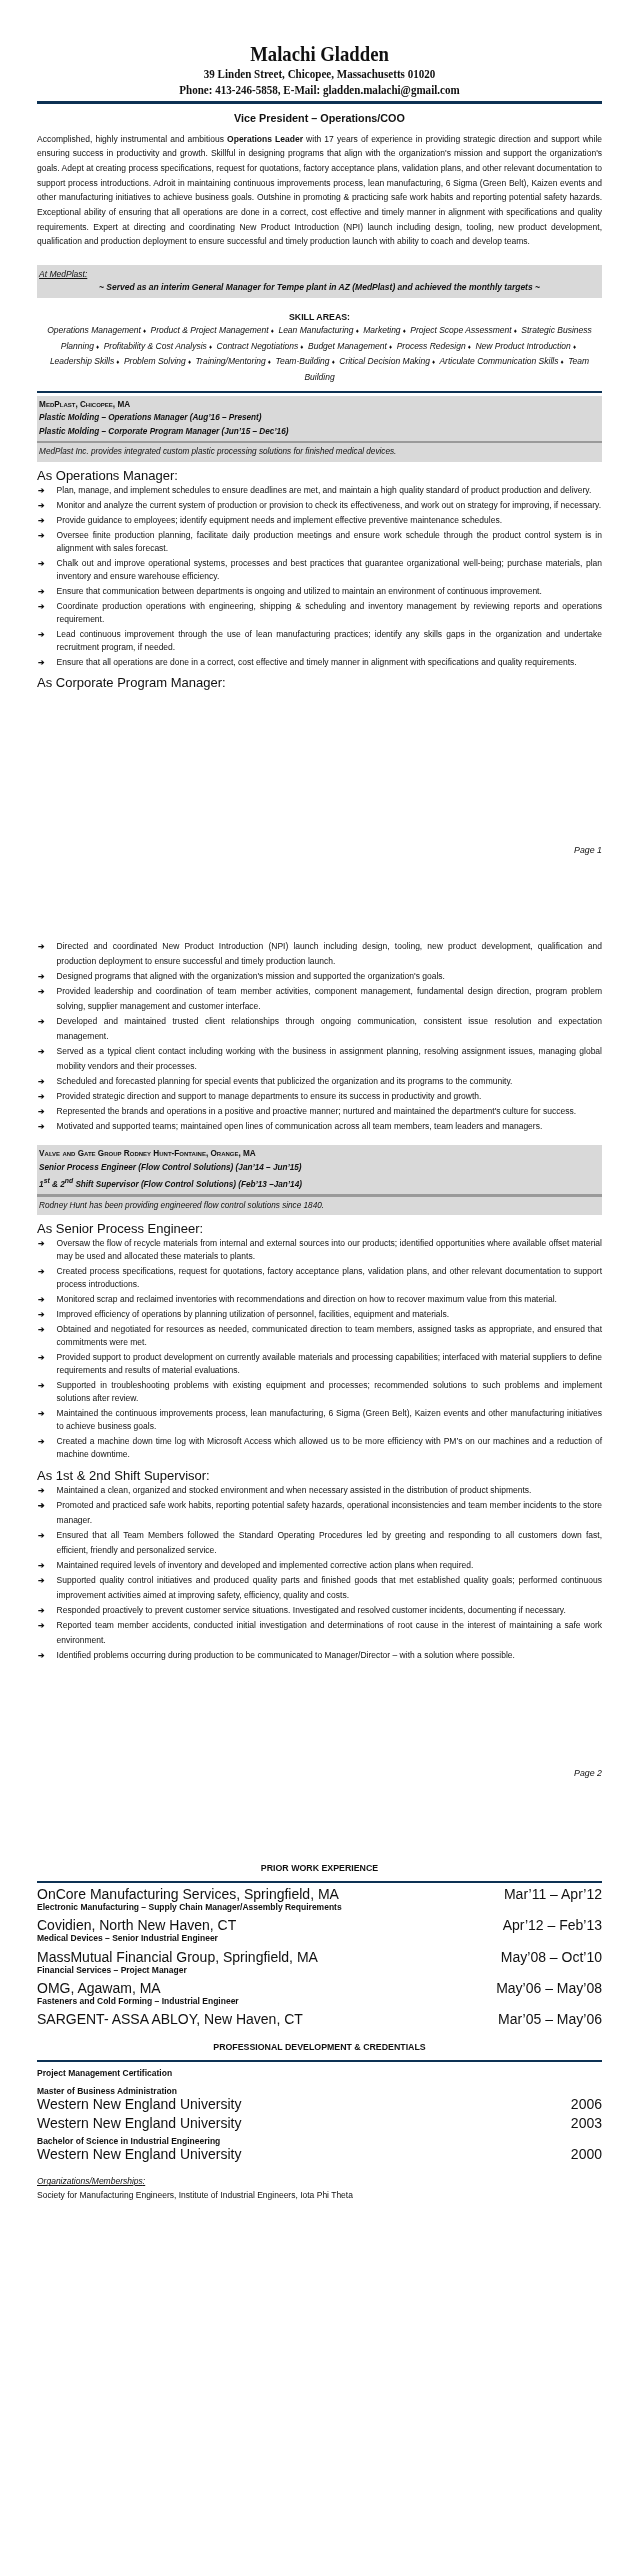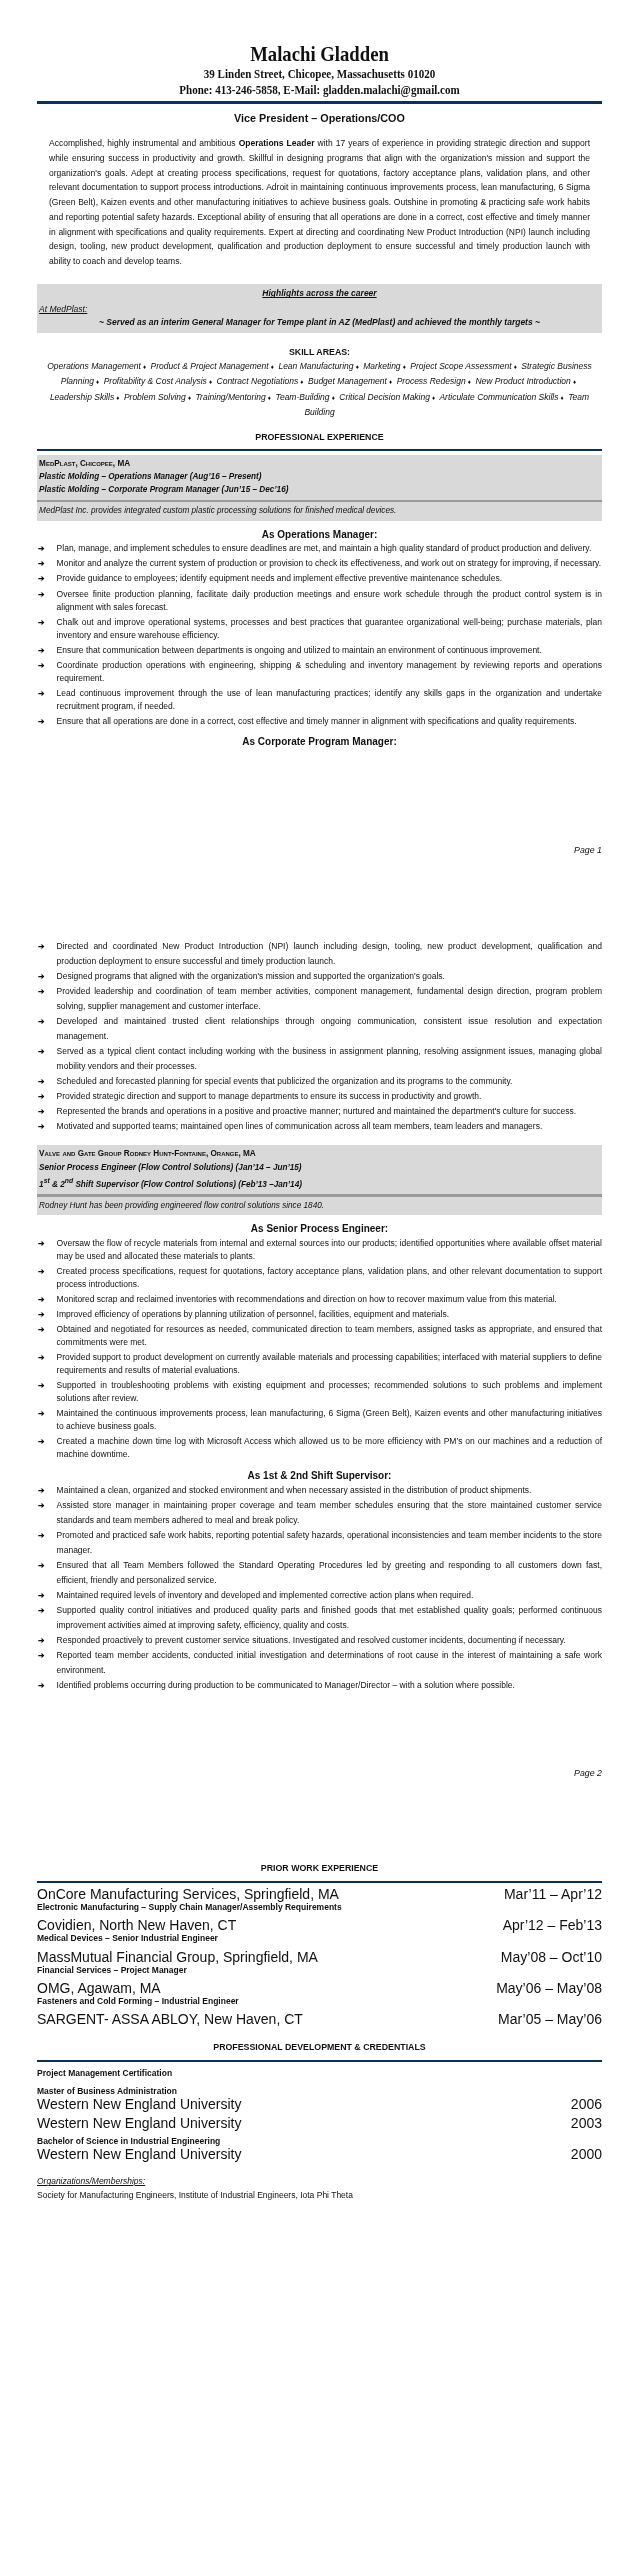--- a/index.html
+++ b/index.html
@@ -3,36 +3,36 @@
 <meta charset="utf-8">
 <style>
   html, body { margin: 0; padding: 0; background: #ffffff; }
   body { width: 639px; height: 2709px; position: relative; font-family: "Liberation Sans", sans-serif; color: #111; }
   .page { position: absolute; left: 37px; width: 565px; }
   .header { text-align: center; font-family: "Liberation Serif", serif; font-weight: bold; }
   .name { font-size: 22px; line-height: 25px; margin-top: 41px; transform: scaleX(0.85); }
   .addr { font-size: 13px; line-height: 15.5px; transform: scaleX(0.85); }
   .rule { height: 3.1px; background: #0d3153; margin: 4.1px 0 0; }
   .role-title { text-align: center; font-weight: bold; font-size: 10.8px; margin: 8.2px 0 7.2px; }
-  p.summary { font-size: 8.5px; line-height: 14.7px; text-align: justify; margin: 12px; }
+  p.summary { font-size: 8.5px; line-height: 14.7px; text-align: justify; margin: 0; }
   .highlight-box { background: #d9d9d9; margin-top: 15.5px; padding: 2.1px 2.1px 3.1px; }
   .hl-title { text-align: center; font-style: italic; font-weight: bold; text-decoration: underline; font-size: 8.5px; line-height: 15.5px; }
   .hl-at { font-style: italic; text-decoration: underline; font-size: 8.5px; line-height: 14.4px; }
   .hl-line { font-style: italic; font-weight: bold; font-size: 8.5px; line-height: 13.4px; text-align: center; }
   .skills-title { text-align: center; font-weight: bold; font-size: 8.8px; margin-top: 13.4px; line-height: 12.4px; }
   .skills { text-align: center; font-style: italic; font-size: 8.5px; line-height: 15.5px; padding: 0 5.2px; }
   .skills .dia { font-style: normal; font-size: 6.2px; margin: 0 2.1px; }
   .section-title { text-align: center; font-weight: bold; font-size: 8.8px; line-height: 13.4px; margin-top: 10.3px; }
   .srule { height: 2.1px; background: #0d3153; margin-top: 5.2px; }
   .job-box { background: #d9d9d9; padding: 2.1px 2.1px 3.1px; margin-top: 3.1px; }
   .company { font-weight: bold; font-size: 8.2px; line-height: 13.4px; font-variant: small-caps; }
   .jobtitle { font-weight: bold; font-style: italic; font-size: 8.2px; line-height: 13.4px; }
   .job-sep { height: 2.1px; background: #9a9a9a; margin: 3.1px -2.1px 2.1px; }
   .job-desc { font-style: italic; font-size: 8.2px; line-height: 13.4px; }
-  .sub-title { font-weight: bold; font-size: 10px; line-height: 13.4px; margin-top: 7.2px; text-align: center; }
+  .sub-title { font-weight: normal; font-size: 13px; line-height: 13.4px; margin-top: 7.2px; }
   ul.bul { list-style: none; margin: 1px 0 0; padding: 0; }
   ul.bul li { position: relative; padding-left: 19.6px; font-size: 8.5px; line-height: 13px; text-align: justify; margin-bottom: 2.1px; }
   ul.bul.loose li { line-height: 15px; margin-bottom: 0; }
   ul.bul li .b { position: absolute; left: 1px; top: 0; font-weight: bold; font-size: 7.7px; }
   .pagenum { position: absolute; right: 37px; font-style: italic; font-size: 8.8px; }
   .prior-row { display: flex; justify-content: space-between; font-size: 14px; line-height: 13px; }
   .prior-item { margin-top: 5.2px; }
   .prior-title { font-weight: bold; font-size: 8.5px; line-height: 13px; }
   .cred { margin-top: 5.2px; }
   .cred-name { font-weight: bold; font-size: 8.5px; line-height: 13px; }
@@ -46,29 +46,27 @@
   <div class="header">
     <div class="name">Malachi Gladden</div>
     <div class="addr">39 Linden Street, Chicopee, Massachusetts 01020</div>
     <div class="addr">Phone: 413-246-5858, E-Mail: gladden.malachi@gmail.com</div>
   </div>
   <div class="rule"></div>
   <div class="role-title">Vice President – Operations/COO</div>
   <p class="summary"><span>Accomplished, highly instrumental and ambitious </span><b>Operations Leader</b><span> with 17 years of experience in providing strategic direction and support while ensuring success in productivity and growth. Skillful in designing programs that align with the organization's mission and support the organization's goals. Adept at creating process specifications, request for quotations, factory acceptance plans, validation plans, and other relevant documentation to support process introductions. Adroit in maintaining continuous improvements process, lean manufacturing, 6 Sigma (Green Belt), Kaizen events and other manufacturing initiatives to achieve business goals. Outshine in promoting &amp; practicing safe work habits and reporting potential safety hazards. Exceptional ability of ensuring that all operations are done in a correct, cost effective and timely manner in alignment with specifications and quality requirements. Expert at directing and coordinating New Product Introduction (NPI) launch including design, tooling, new product development, qualification and production deployment to ensure successful and timely production launch with ability to coach and develop teams.</span></p>
 
   <div class="highlight-box">
-    <div class="hl-title">Highlights across the career</div>
     <div class="hl-at">At MedPlast:</div>
     <div class="hl-line">~ Served as an interim General Manager for Tempe plant in AZ (MedPlast) and achieved the monthly targets ~</div>
   </div>
 
   <div class="skills-title">SKILL AREAS:</div>
   <div class="skills" id="skills"><span>Operations Management</span><span class="dia">♦</span> <span>Product &amp; Project Management</span><span class="dia">♦</span> <span>Lean Manufacturing</span><span class="dia">♦</span> <span>Marketing</span><span class="dia">♦</span> <span>Project Scope Assessment</span><span class="dia">♦</span> <span>Strategic Business Planning</span><span class="dia">♦</span> <span>Profitability &amp; Cost Analysis</span><span class="dia">♦</span> <span>Contract Negotiations</span><span class="dia">♦</span> <span>Budget Management</span><span class="dia">♦</span> <span>Process Redesign</span><span class="dia">♦</span> <span>New Product Introduction</span><span class="dia">♦</span> <span>Leadership Skills</span><span class="dia">♦</span> <span>Problem Solving</span><span class="dia">♦</span> <span>Training/Mentoring</span><span class="dia">♦</span> <span>Team-Building</span><span class="dia">♦</span> <span>Critical Decision Making</span><span class="dia">♦</span> <span>Articulate Communication Skills</span><span class="dia">♦</span> <span>Team Building</span></div>
 
-  <div class="section-title">PROFESSIONAL EXPERIENCE</div>
   <div class="srule"></div>
 
   <div class="job-box">
     <div class="company">MedPlast, Chicopee, MA</div>
     <div class="jobtitle">Plastic Molding – Operations Manager (Aug’16 – Present)</div>
     <div class="jobtitle">Plastic Molding – Corporate Program Manager (Jun’15 – Dec’16)</div>
     <div class="job-sep"></div>
     <div class="job-desc">MedPlast Inc. provides integrated custom plastic processing solutions for finished medical devices.</div>
   </div>
   <div class="sub-title">As Operations Manager:</div>
@@ -115,21 +113,21 @@
       <li><span class="b">➔</span><span>Improved efficiency of operations by planning utilization of personnel, facilities, equipment and materials.</span></li>
       <li><span class="b">➔</span><span>Obtained and negotiated for resources as needed, communicated direction to team members, assigned tasks as appropriate, and ensured that commitments were met.</span></li>
       <li><span class="b">➔</span><span>Provided support to product development on currently available materials and processing capabilities; interfaced with material suppliers to define requirements and results of material evaluations.</span></li>
       <li><span class="b">➔</span><span>Supported in troubleshooting problems with existing equipment and processes; recommended solutions to such problems and implement solutions after review.</span></li>
       <li><span class="b">➔</span><span>Maintained the continuous improvements process, lean manufacturing, 6 Sigma (Green Belt), Kaizen events and other manufacturing initiatives to achieve business goals.</span></li>
       <li><span class="b">➔</span><span>Created a machine down time log with Microsoft Access which allowed us to be more efficiency with PM’s on our machines and a reduction of machine downtime.</span></li>
     </ul>
   <div class="sub-title">As 1st &amp; 2nd Shift Supervisor:</div>
   <ul class="bul loose">
       <li><span class="b">➔</span><span>Maintained a clean, organized and stocked environment and when necessary assisted in the distribution of product shipments.</span></li>
-      <li><span class="b">➔</span><span>Assisted store manager in maintaining proper coverage and team member schedules ensuring that the store maintained customer service standards and team members adhered to meal and break policy.</span></li>
+      <li><span class="b">➔</span></li>
       <li><span class="b">➔</span><span>Promoted and practiced safe work habits, reporting potential safety hazards, operational inconsistencies and team member incidents to the store manager.</span></li>
       <li><span class="b">➔</span><span>Ensured that all Team Members followed the Standard Operating Procedures led by greeting and responding to all customers down fast, efficient, friendly and personalized service.</span></li>
       <li><span class="b">➔</span><span>Maintained required levels of inventory and developed and implemented corrective action plans when required.</span></li>
       <li><span class="b">➔</span><span>Supported quality control initiatives and produced quality parts and finished goods that met established quality goals; performed continuous improvement activities aimed at improving safety, efficiency, quality and costs.</span></li>
       <li><span class="b">➔</span><span>Responded proactively to prevent customer service situations. Investigated and resolved customer incidents, documenting if necessary.</span></li>
       <li><span class="b">➔</span><span>Reported team member accidents, conducted initial investigation and determinations of root cause in the interest of maintaining a safe work environment.</span></li>
       <li><span class="b">➔</span><span>Identified problems occurring during production to be communicated to Manager/Director – with a solution where possible.</span></li>
     </ul>
 </div>
 <div class="pagenum" style="top:1768px;">Page 2</div>

